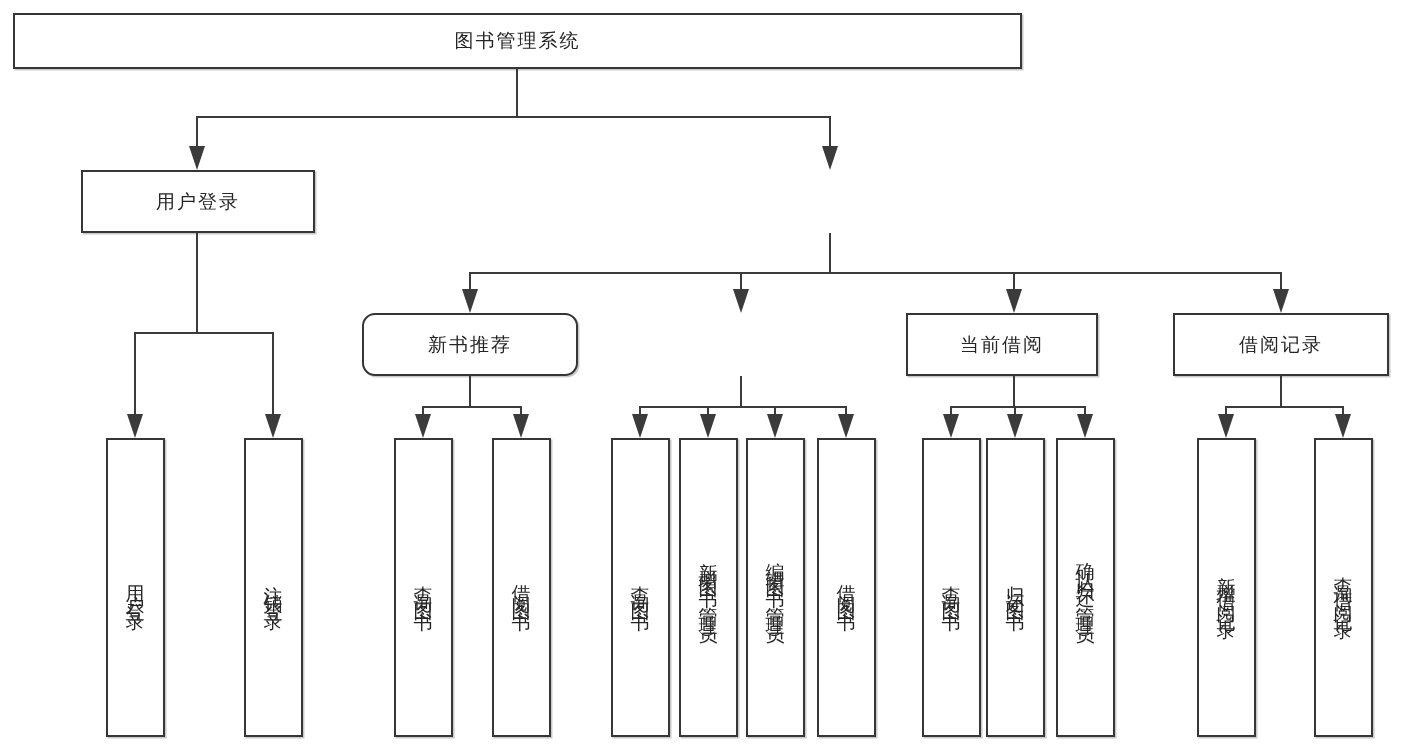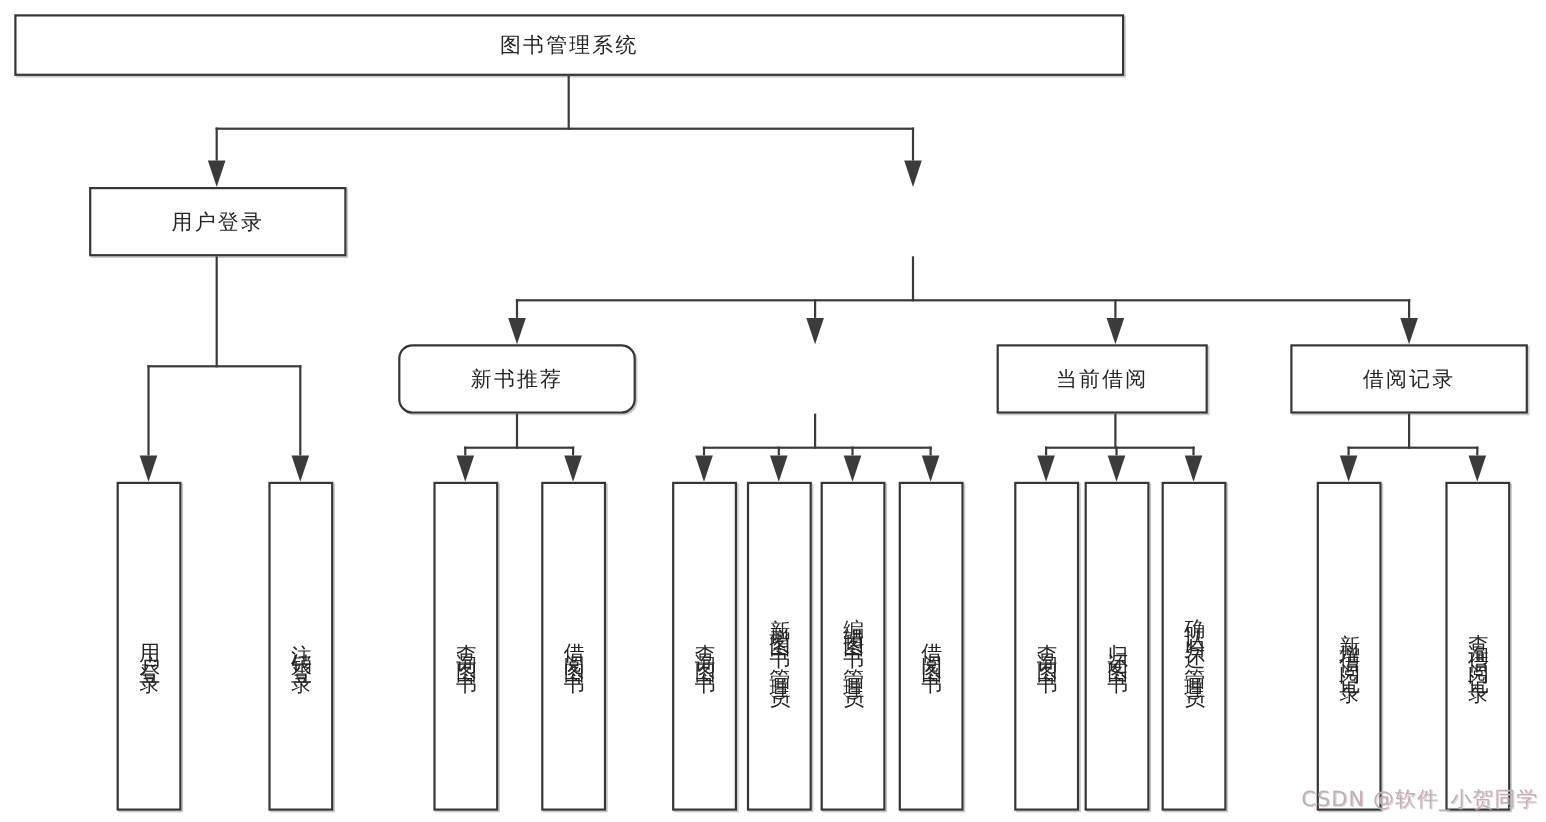--- a/index.html
+++ b/index.html
@@ -154,15 +154,14 @@
     <span>确认归还（管理员）</span>
   </div>
 
   <div class="leaf" style="left:1197px;top:438px;width:59px;height:299px;">
     <span>新增借阅记录</span>
   </div>
   <div class="leaf" style="left:1314px;top:438px;width:59px;height:299px;">
     <span>查询借阅记录</span>
   </div>
 
-  <div class="watermark">CSDN @软件_小贺同学</div>
 
 </div>
 
 </body></html>

